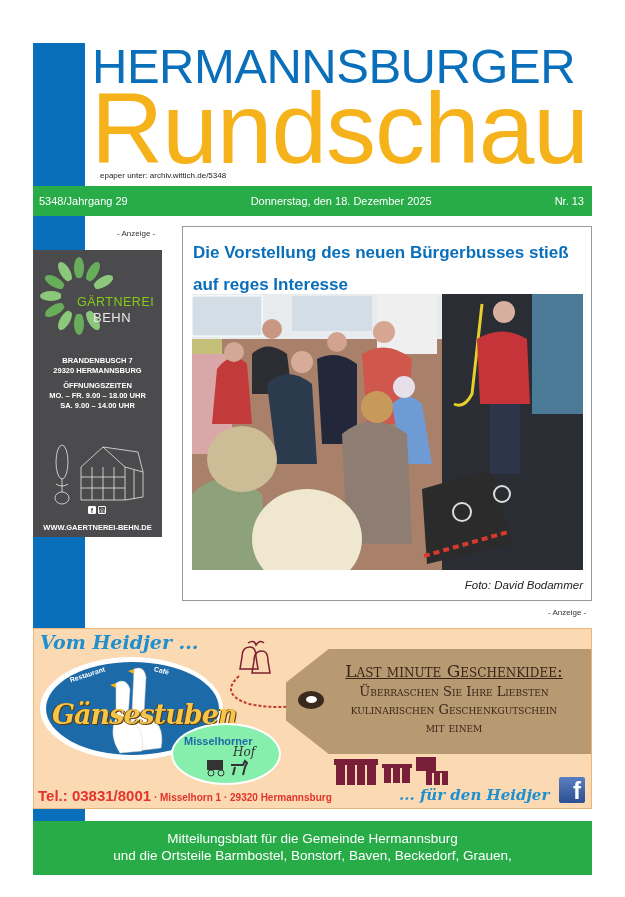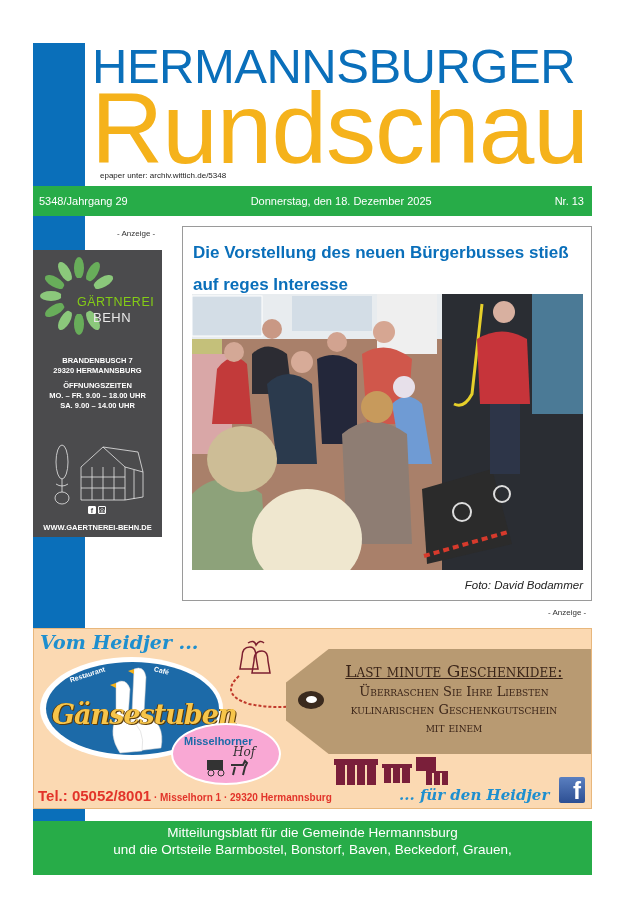--- a/index.html
+++ b/index.html
@@ -36,39 +36,39 @@
   .bottom-ad { position: absolute; left: 33px; top: 628px; width: 559px; height: 181px; background: #fbd9b2; border: 1px solid #e8b77c; overflow: hidden; }
   .script-blue { font-family: "DejaVu Serif", serif; font-style: italic; font-weight: bold; color: #1e8fcf; }
   .vom { position: absolute; left: 6px; top: 2px; font-size: 19px; text-align: center; }
   .fuer { position: absolute; left: 365px; top: 157px; font-size: 15px; }
   .oval { position: absolute; left: 6px; top: 28px; width: 183px; height: 103px; border-radius: 50%; background: #fff; }
   .oval-inner { position: absolute; left: 12px; top: 33px; width: 173px; height: 93px; border-radius: 50%; background: #1c6aa8; }
   .gaense { position: absolute; left: 18px; top: 70px; font-family: "DejaVu Serif", serif; font-style: italic; font-weight: bold; font-size: 27px; color: #f7c54a; text-shadow: 1px 1px 0 #5a3b0a, -1px 0 0 #5a3b0a; letter-spacing: -1px; }
   .restaurant { position: absolute; left: 35px; top: 42px; font-size: 7px; color: #fff; transform: rotate(-18deg); font-weight: bold; }
   .cafe { position: absolute; left: 120px; top: 38px; font-size: 7px; color: #fff; transform: rotate(15deg); font-weight: bold; }
   .geese { position: absolute; left: 72px; top: 34px; width: 70px; height: 92px; }
-  .missel { position: absolute; left: 137px; top: 94px; width: 110px; height: 62px; border-radius: 50%; background: #f9a8d4; border: 2px solid #fff; }
+  .missel { position: absolute; left: 137px; top: 94px; width: 110px; height: 62px; border-radius: 50%; background: #86efac; border: 2px solid #fff; }
   .missel-t1 { position: absolute; left: 11px; top: 10px; font-size: 11px; color: #1c6aa8; font-weight: bold; }
   .missel-t2 { position: absolute; left: 60px; top: 20px; font-family: "DejaVu Serif", serif; font-style: italic; font-size: 12px; color: #333; }
   .tel-line { position: absolute; left: 4px; top: 158px; color: #e2342a; font-weight: bold; white-space: nowrap; }
   .tel-line .big { font-size: 15px; }
   .tel-line .small { font-size: 10px; }
 
   .tag { position: absolute; left: 252px; top: 20px; width: 305px; height: 105px; background: #b89a72; clip-path: polygon(14% 0, 100% 0, 100% 100%, 14% 100%, 0 68%, 0 32%); }
   .tag-hole { position: absolute; left: 264px; top: 62px; width: 26px; height: 18px; border-radius: 50%; background: #3a2a1e; }
   .tag-hole::after { content: ""; position: absolute; left: 8px; top: 5px; width: 11px; height: 7px; border-radius: 50%; background: #fff; }
   .tag-text { position: absolute; left: 285px; top: 22px; width: 270px; text-align: center; font-family: "DejaVu Serif", serif; color: #3a2418; font-variant: small-caps; margin-top: 8px; }
   .tag-h { font-size: 17px; text-decoration: underline; line-height: 24px; }
   .tag-l { font-size: 13px; line-height: 18px; }
   .bells { position: absolute; left: 200px; top: 10px; width: 40px; height: 44px; }
   .string { position: absolute; left: 185px; top: 45px; width: 90px; height: 40px; }
   .gifts { position: absolute; left: 300px; top: 122px; width: 120px; height: 34px; }
   .fb-icon { position: absolute; left: 525px; top: 148px; width: 26px; height: 26px; background: linear-gradient(#5a7fc0, #2d4f93); border-radius: 2px; color: #fff; font-weight: bold; font-size: 24px; line-height: 28px; text-align: right; padding-right: 4px; }
 
-  .footer { position: absolute; left: 33px; top: 821px; width: 559px; height: 54px; background: #27ac48; color: #fff; text-align: center; font-size: 13.5px; line-height: 16.5px; padding-top: 4px; }
+  .footer { position: absolute; left: 33px; top: 821px; width: 559px; height: 54px; background: #27ac48; color: #fff; text-align: center; font-size: 13.5px; line-height: 16.5px; padding-top: 10px; }
 </style>
 </head>
 <body>
 
 <div class="blue-bar"></div>
 <div class="blue-bar-bottom"></div>
 
 <div class="masthead-top">HERMANNSBURGER</div>
 <div class="masthead-main">Rundschau</div>
 <div class="epaper">epaper unter: archiv.wittich.de/5348</div>
@@ -220,21 +220,21 @@
         <line x1="22" y1="14" x2="22" y2="34"></line>
         <line x1="32" y1="14" x2="32" y2="34"></line>
       <line x1="58" y1="17" x2="58" y2="32"></line>
         <line x1="67" y1="17" x2="67" y2="32"></line>
       <line x1="99" y1="22" x2="99" y2="34"></line>
         <line x1="107" y1="22" x2="107" y2="34"></line>
     </g>
   </svg>
 
   <div class="tel-line">
-    <span class="big">Tel.: 05052/8001</span><span class="small"> · Misselhorn 1 · 29320 Hermannsburg</span>
+    <span class="big">Tel.: 03831/8001</span><span class="small"> · Misselhorn 1 · 29320 Hermannsburg</span>
   </div>
   <div class="fuer script-blue">... für den Heidjer</div>
   <div class="fb-icon">f</div>
 </div>
 
 <div class="footer">
   <div>Mitteilungsblatt für die Gemeinde Hermannsburg</div>
   <div>und die Ortsteile Barmbostel, Bonstorf, Baven, Beckedorf, Grauen,</div>
 </div>
 

